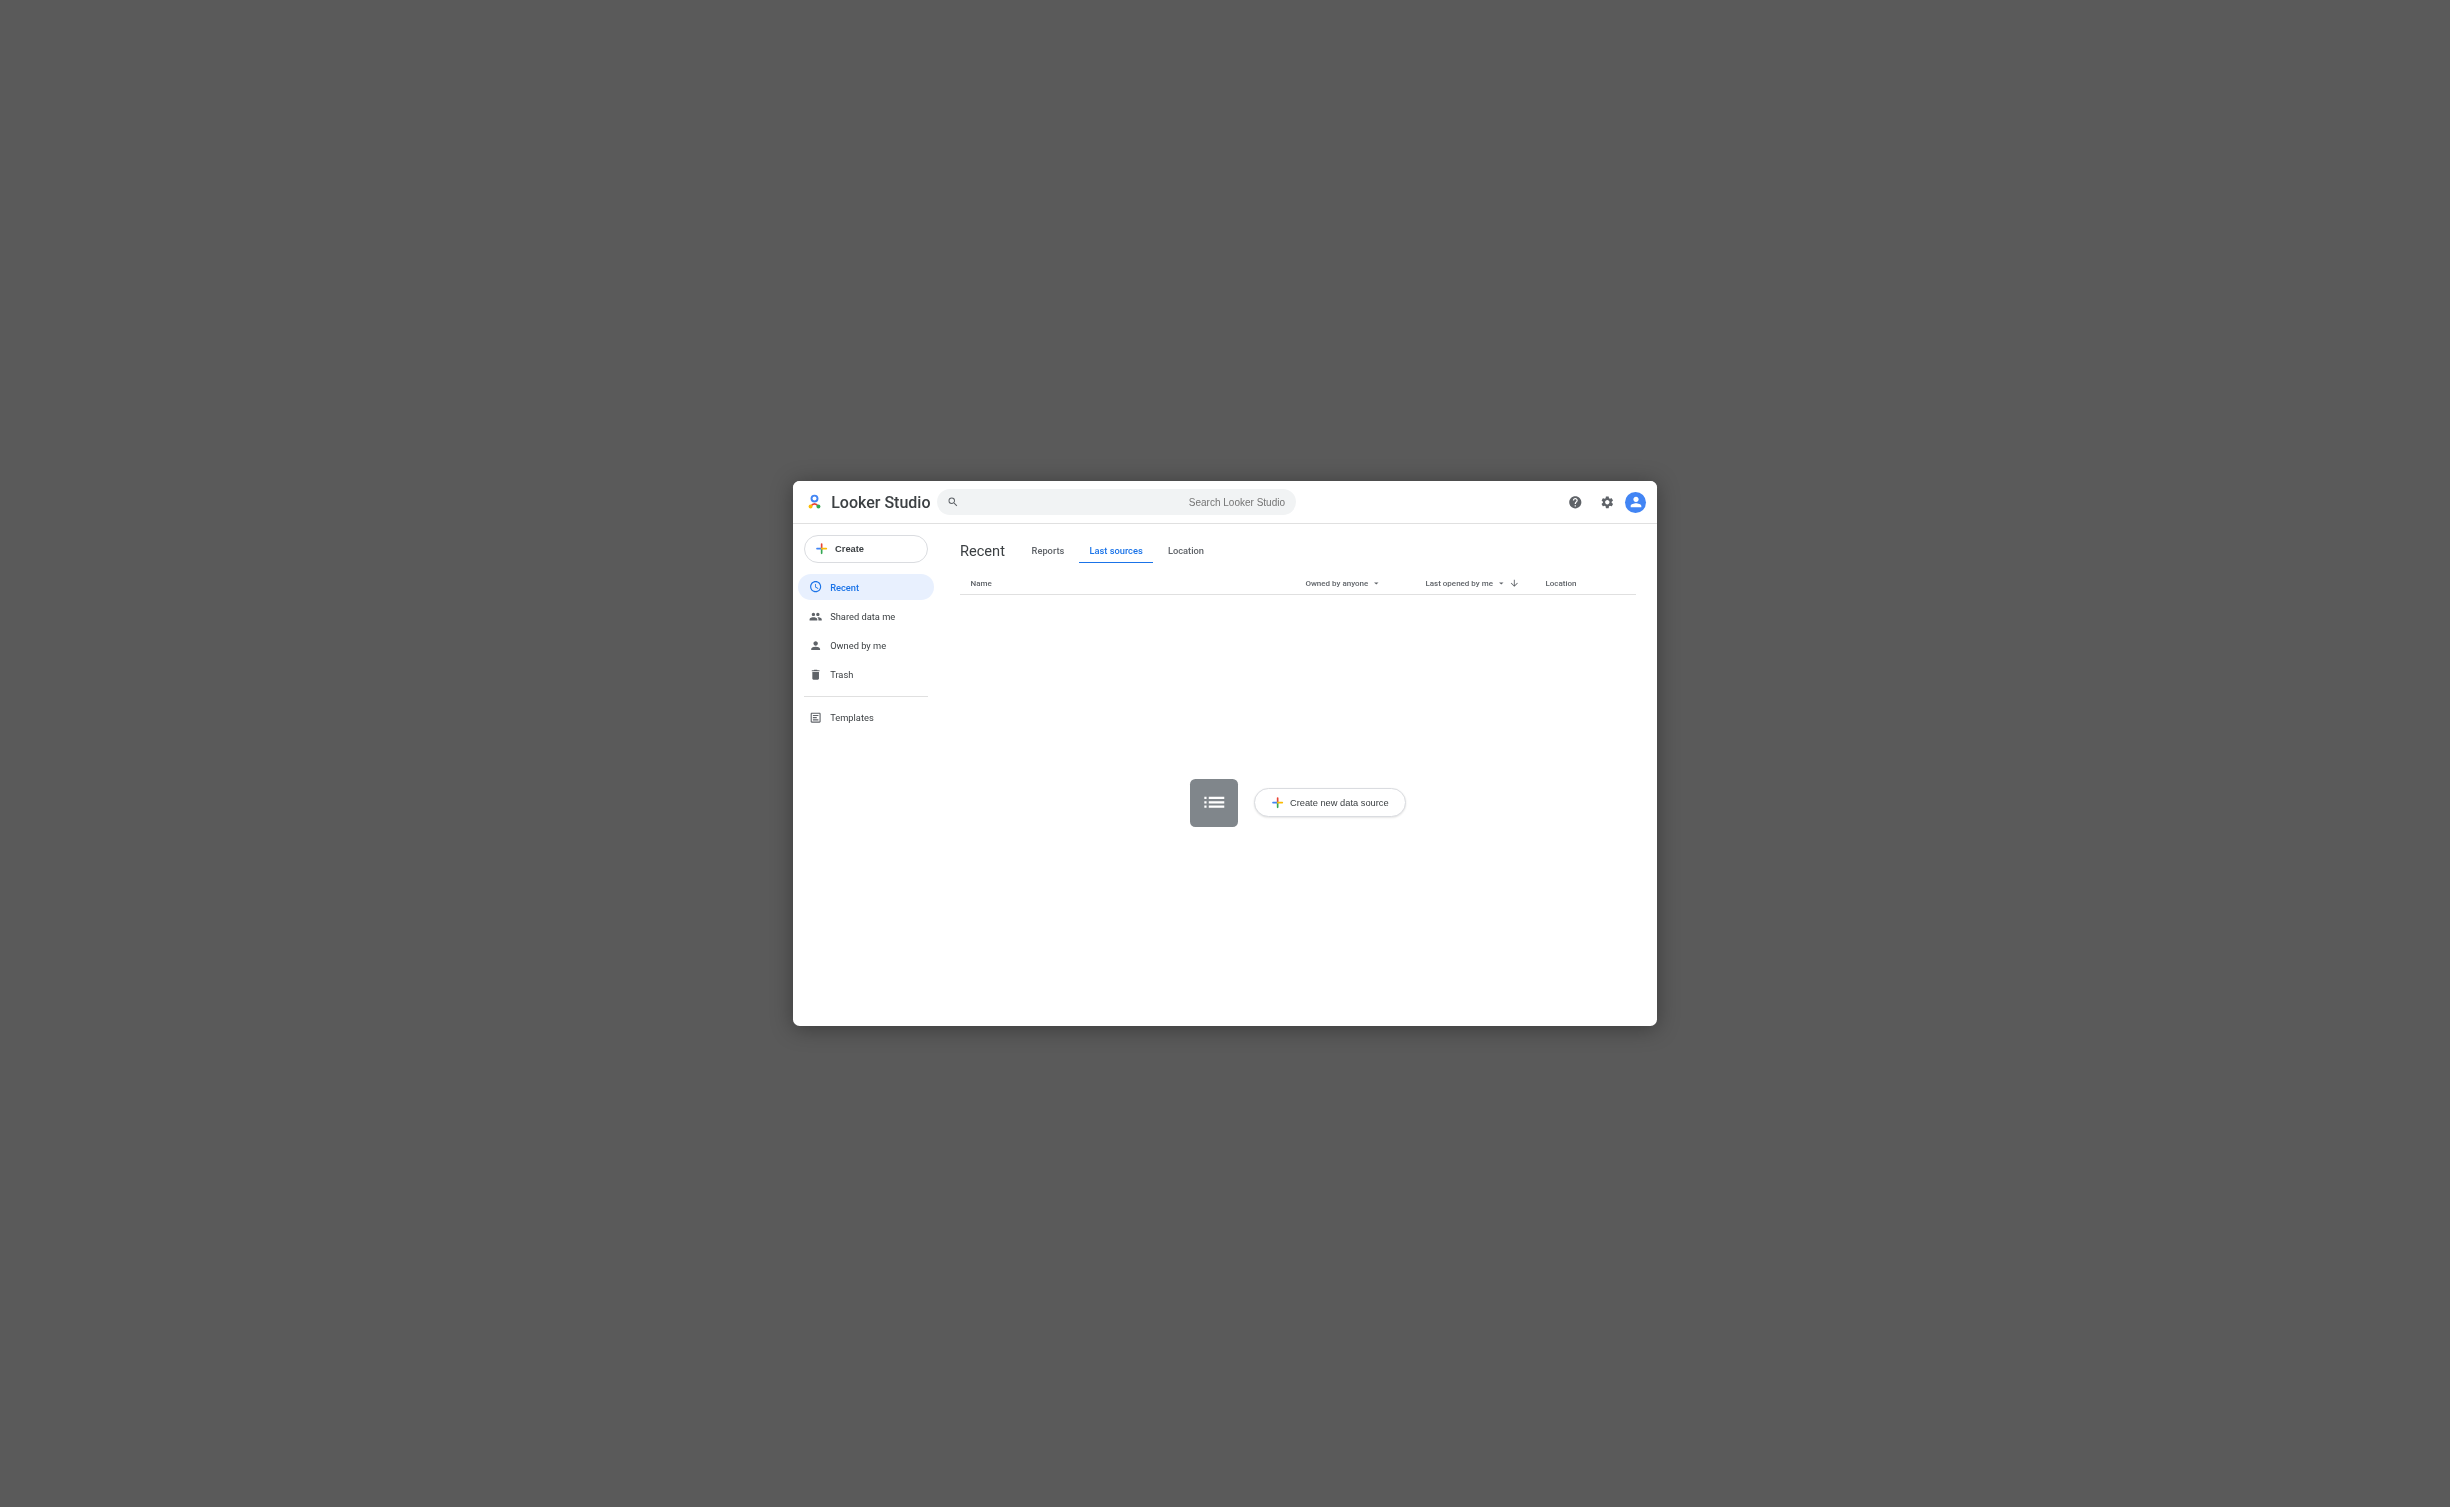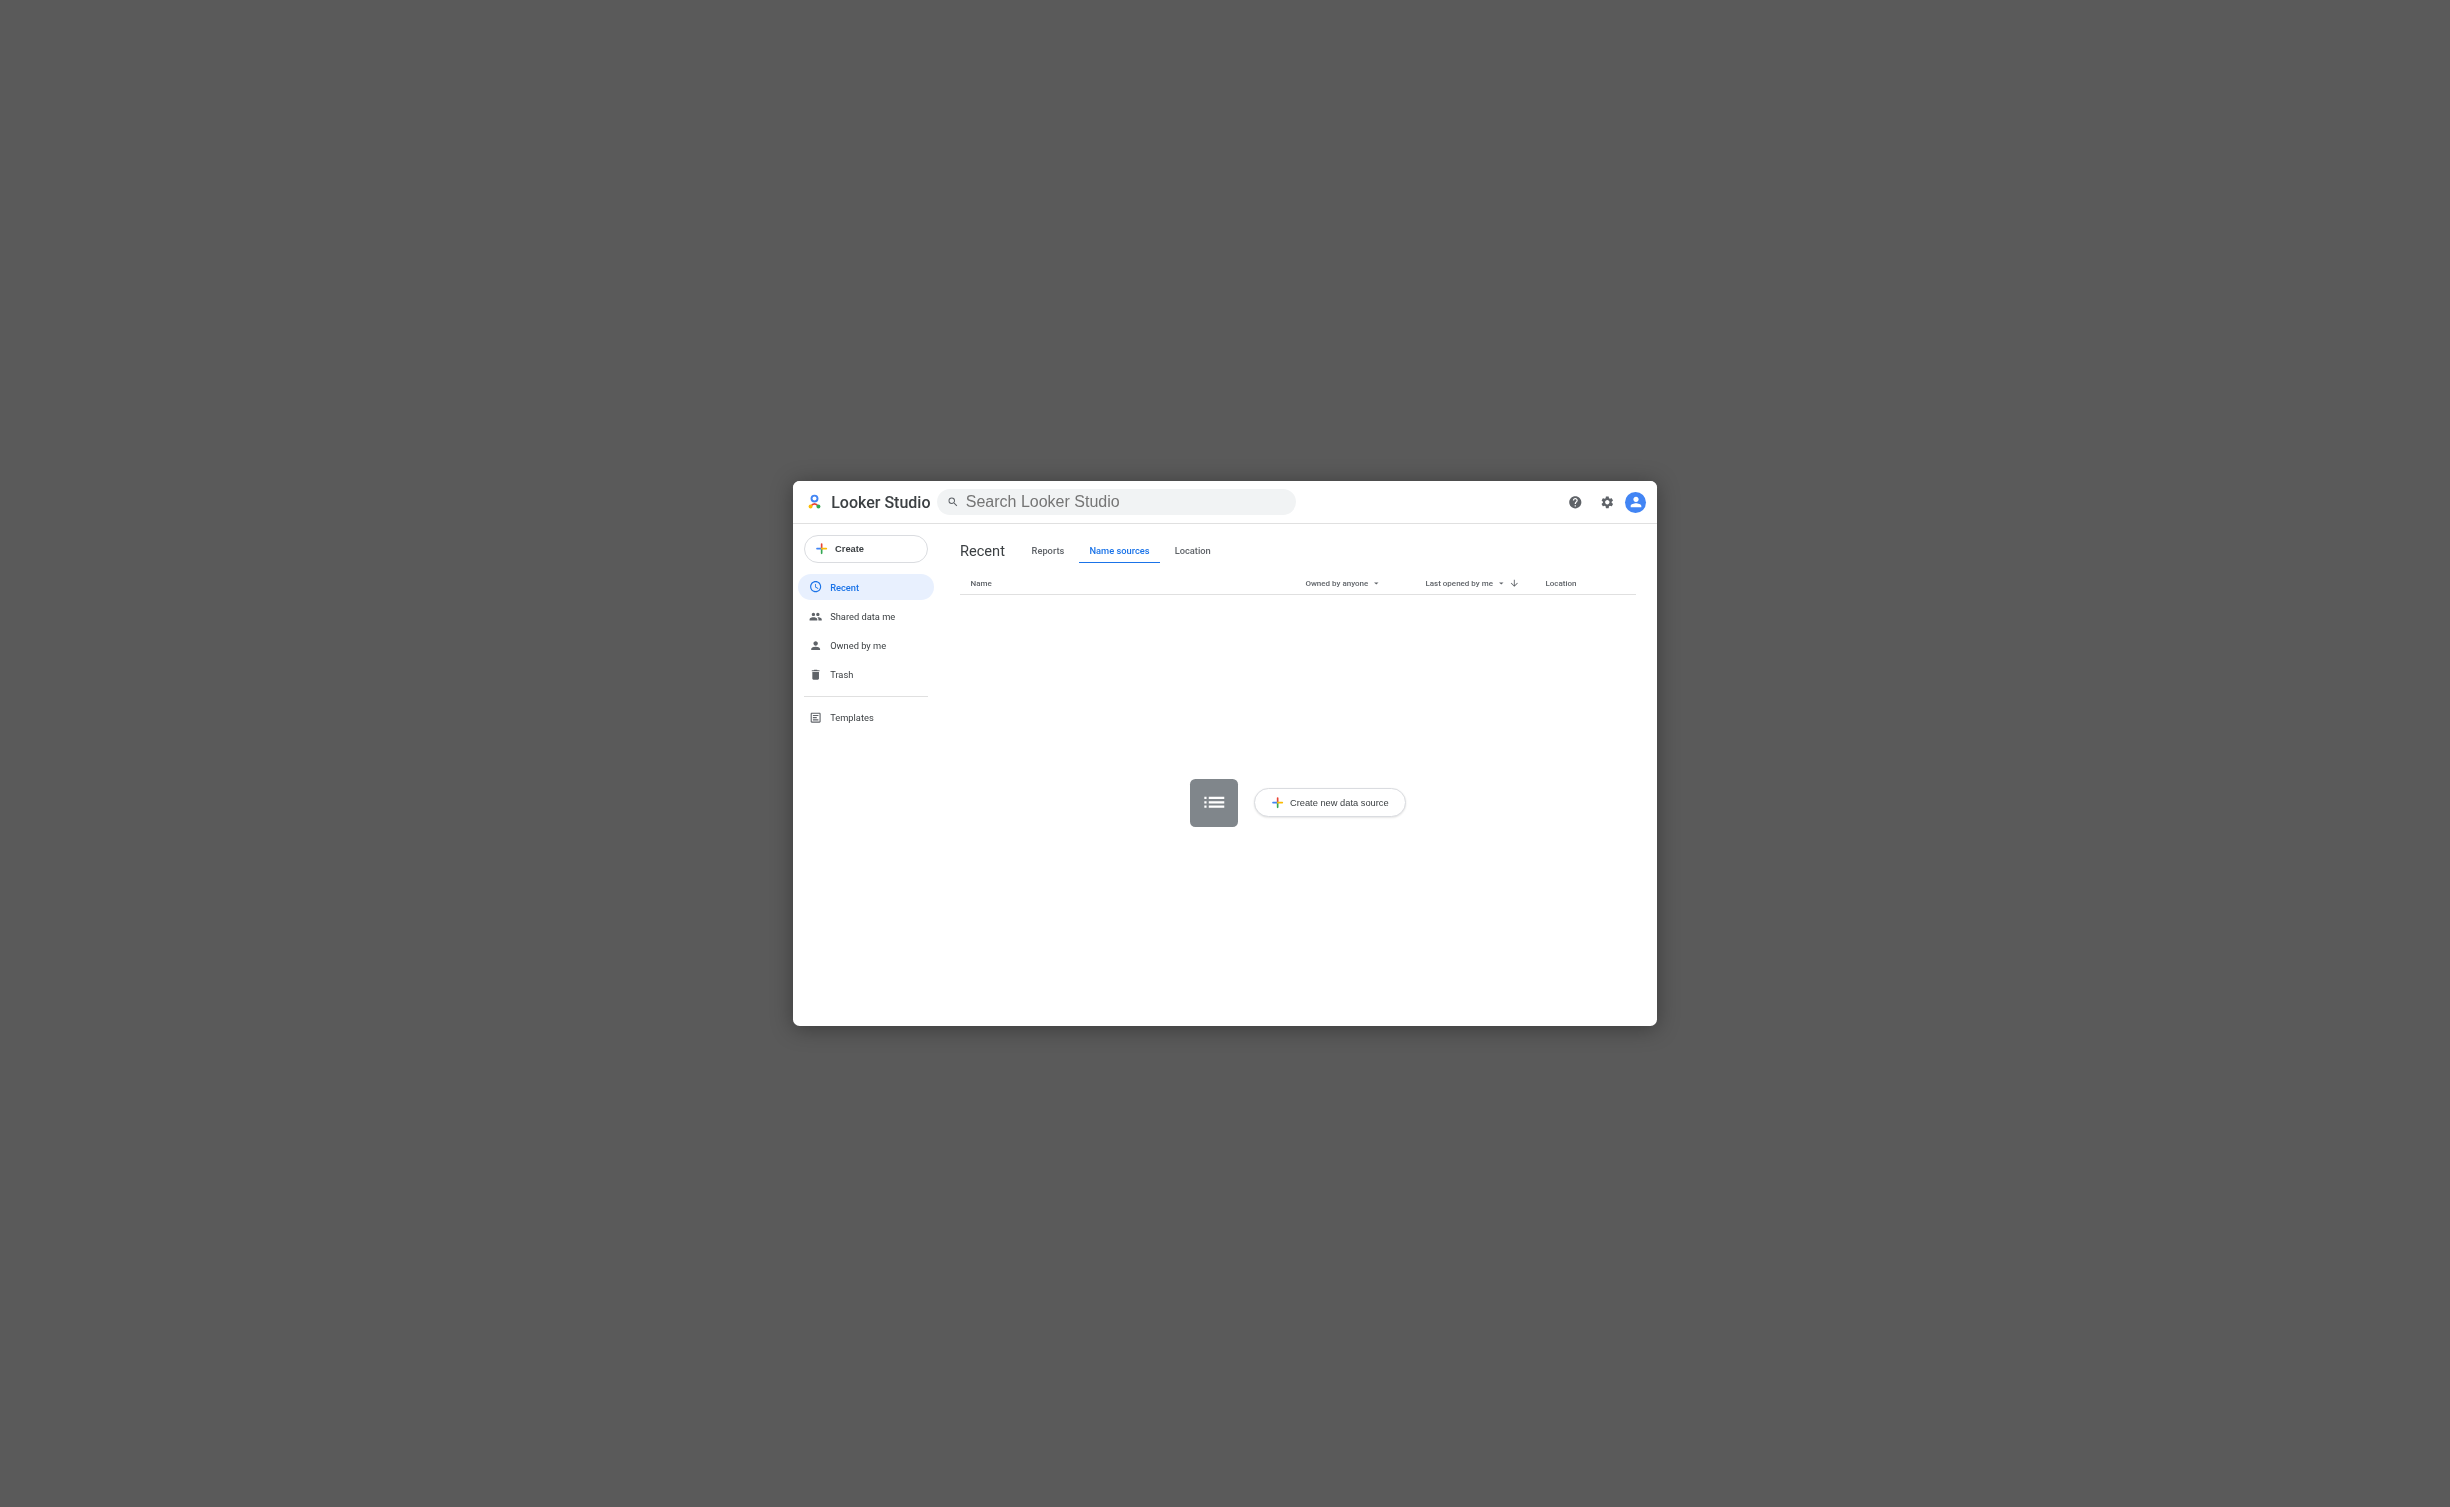--- a/index.html
+++ b/index.html
@@ -53,24 +53,25 @@
       align-items: center;
       background: #f1f3f4;
       border-radius: 16px;
       padding: 0 10.6px;
       height: 26.6px;
       gap: 6.6px;
     }
     .search-bar input {
       border: none;
       background: transparent;
-      font-size: 16px;
+      font-size: 10px;
       color: #3c4043;
       outline: none;
       width: 100%;
+      text-align: right;
     }
     .search-icon-svg {
       color: #5f6368;
       flex-shrink: 0;
     }
     .header-actions {
       margin-left: auto;
       display: flex;
       align-items: center;
       gap: 5.3px;
@@ -348,21 +349,21 @@
         </svg>
         <span>Templates</span>
       </div>
     </div>
 
     <div class="main">
       <div class="main-header">
         <span class="main-title">Recent</span>
         <div class="tabs">
           <div class="tab">Reports</div>
-          <div class="tab active">Name sources</div>
+          <div class="tab active">Last sources</div>
           <div class="tab">Location</div>
         </div>
       </div>
 
       <div class="table-header">
         <div class="th-name">Name</div>
         <div class="th-owner">
           <span>Owned by anyone</span>
           <svg width="10.6" height="10.6" viewBox="0 0 24 24" fill="currentColor">
             <path d="M7 10l5 5 5-5z"></path>

